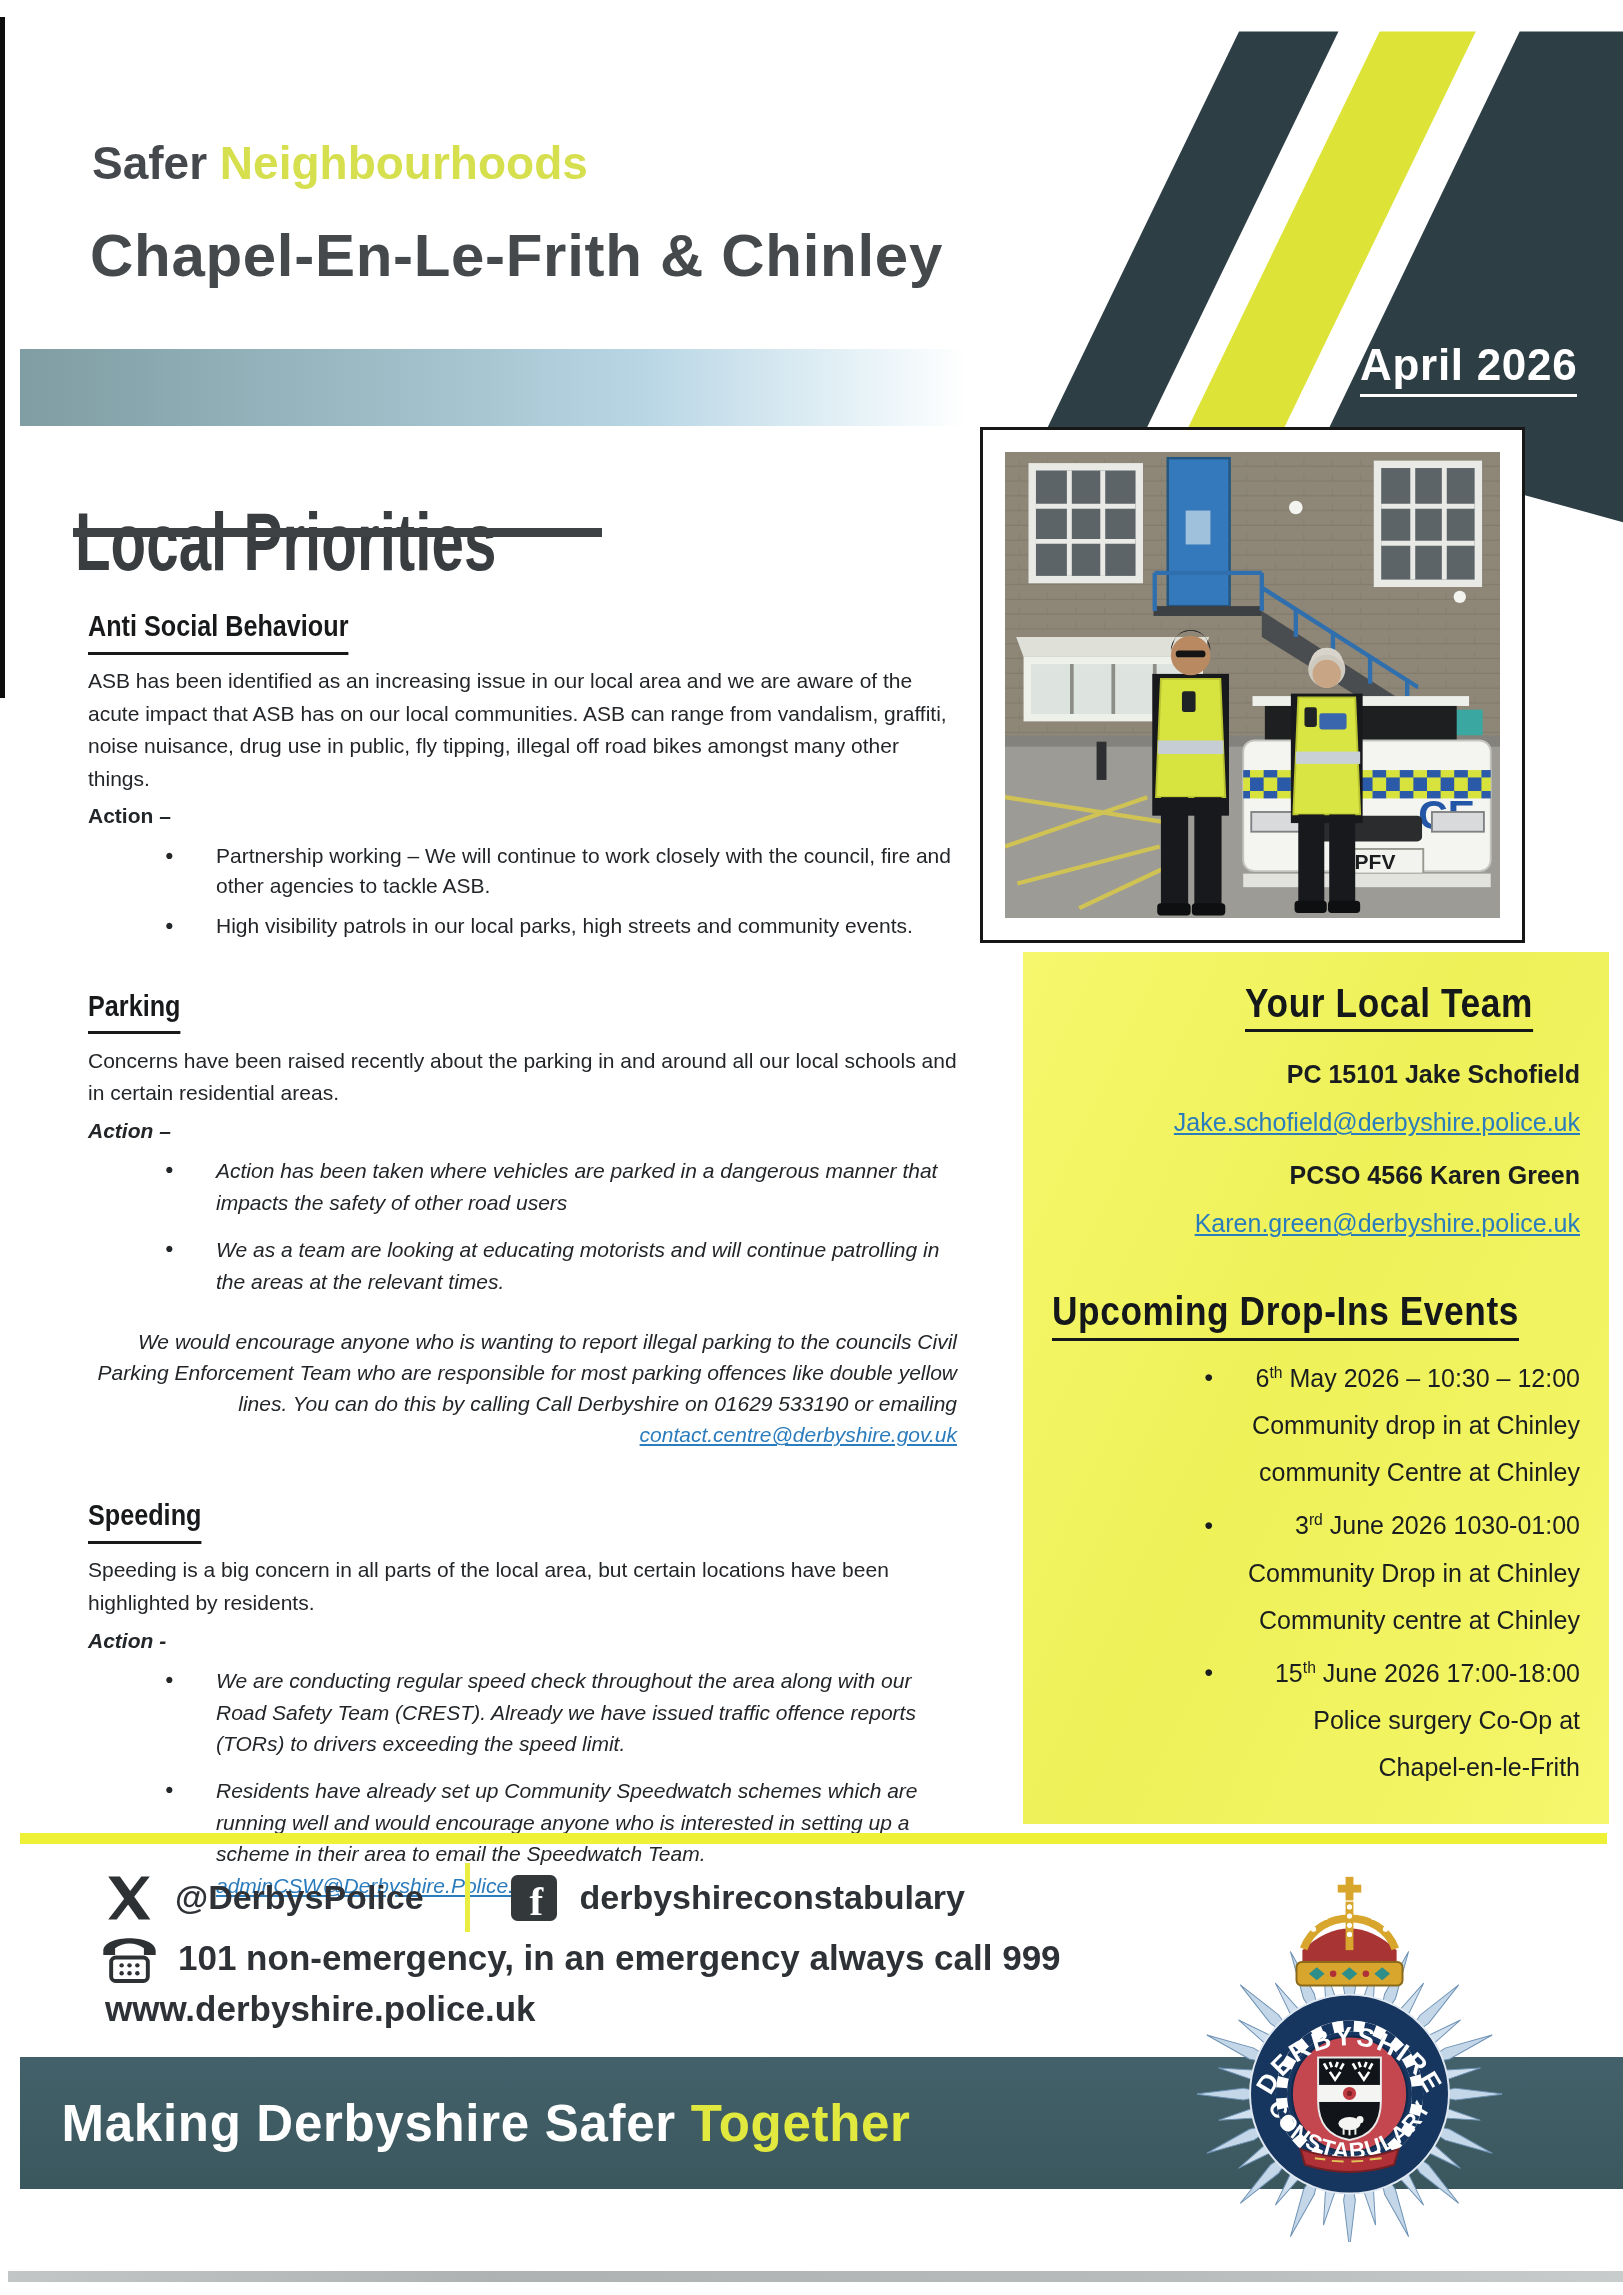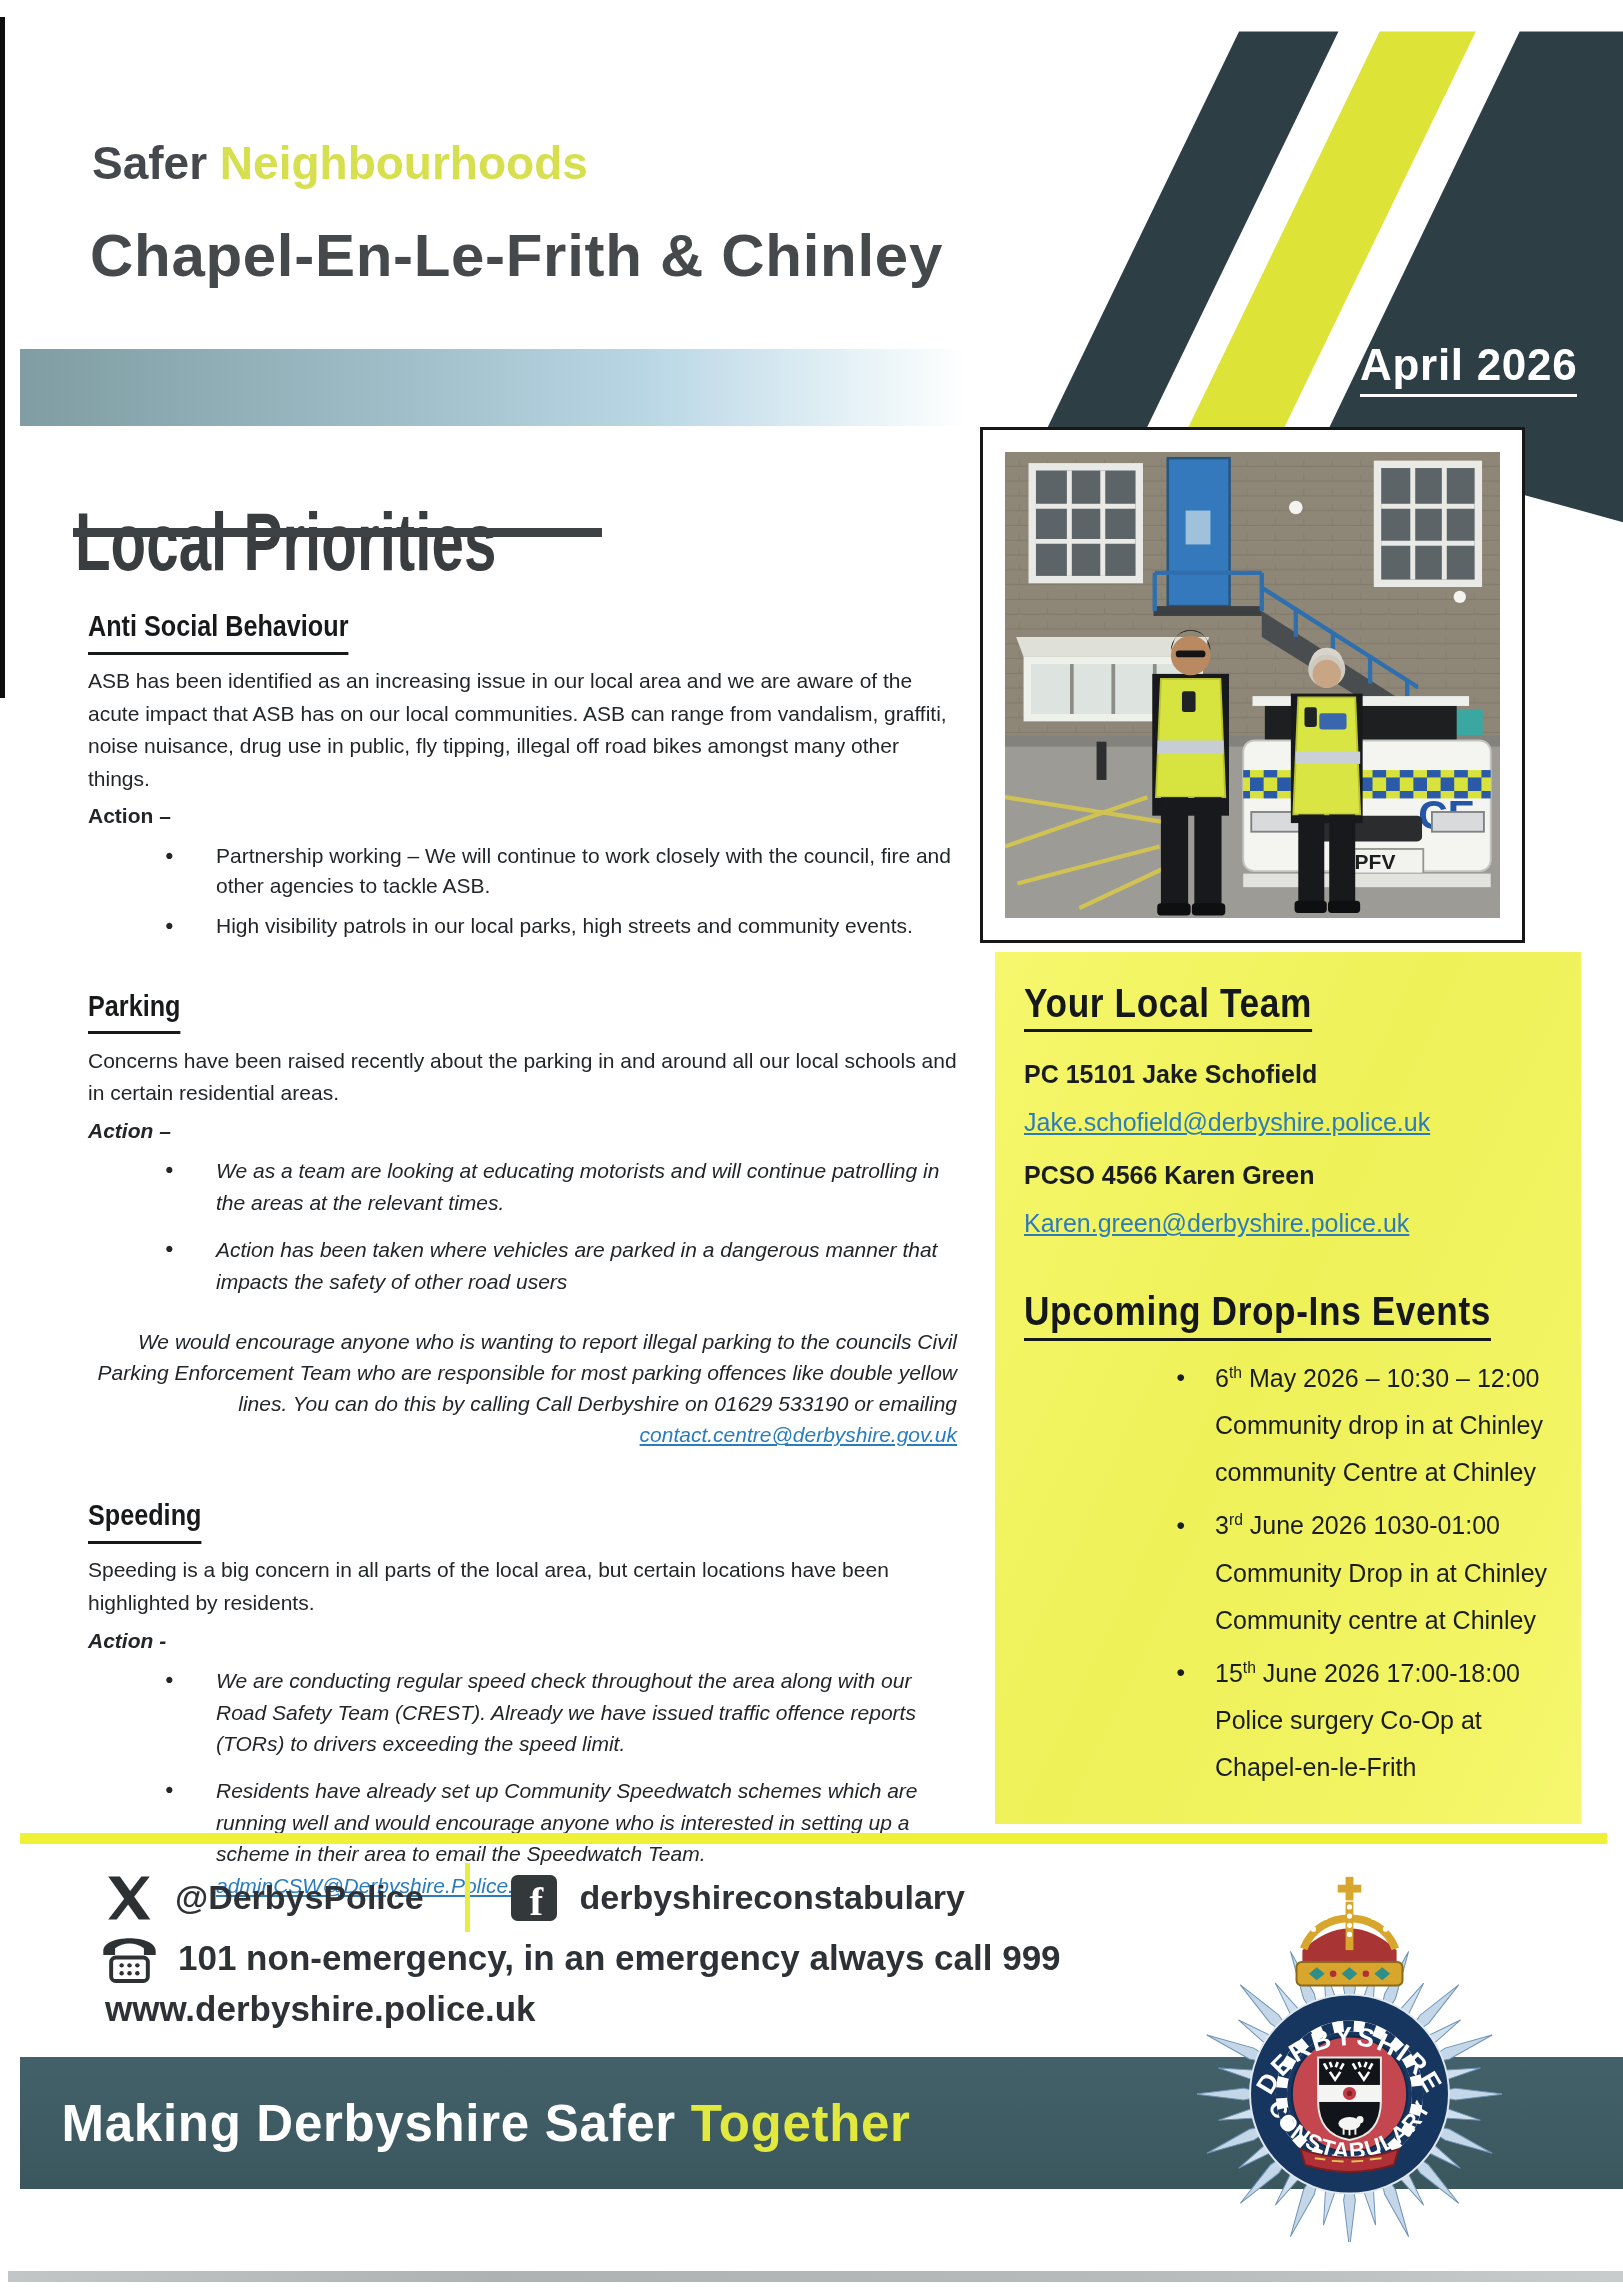--- a/index.html
+++ b/index.html
@@ -43,23 +43,23 @@
   .action.it{font-style:italic;}
   ul.bullets{list-style:none;margin:7.9px 0 0 0;padding:0;}
   ul.bullets li{position:relative;padding-left:128px;margin-bottom:10.5px;line-height:1.42;}
   ul.bullets li::before{content:"●";position:absolute;left:77px;top:3.9px;font-size:14.4px;color:#232629;}
   ul.bullets.it li{font-style:italic;line-height:1.5;margin-bottom:15.7px;}
   .note{margin:29px 0 0 0;font-style:italic;line-height:1.48;text-align:right;}
   .gap-lg{margin-top:42px;}
   a.doclink{color:#2b7cbd;text-decoration:underline;cursor:pointer;}
 
   
-  .panel{position:absolute;left:995px;top:952px;width:586px;height:872px;box-sizing:border-box;
+  .panel{position:absolute;left:1023px;top:952px;width:586px;height:872px;box-sizing:border-box;
     padding:27.5px 29px;background:linear-gradient(115deg,#f6f76c 0%,#eef158 45%,#f2f463 80%,#f6f76e 100%);
-    color:#1a1d1f;}
+    color:#1a1d1f;text-align:right;}
   .panel-heading{display:inline-block;margin:0;font-size:41px;font-weight:700;color:#15181a;
     border-bottom:3.9px solid #15181a;padding-bottom:2.6px;transform:scaleX(.86);transform-origin:left bottom;white-space:nowrap;letter-spacing:0.7px;}
   .member-name{margin-top:27.5px;font-size:25px;font-weight:600;}
   .member-email{display:inline-block;margin-top:19.6px;font-size:25px;}
   .events-heading-wrap{margin-top:50px;}
   .event{position:relative;margin-top:22px;padding-left:191px;font-size:25px;}
   .event::before{content:"●";position:absolute;left:152px;top:5.2px;font-size:15.7px;color:#1a1d1f;}
   .event .ln{margin-bottom:15.7px;line-height:1.25;}
   sup{font-size:15.7px;}
 
@@ -232,22 +232,22 @@
     <ul class="bullets">
       <li>Partnership working – We will continue to work closely with the council, fire and other agencies to tackle ASB.</li>
       <li>High visibility patrols in our local parks, high streets and community events.</li>
     </ul>
 
     <div class="gap-lg"></div>
     <h3 class="sec-heading">Parking</h3>
     <p class="body-p">Concerns have been raised recently about the parking in and around all our local schools and in certain residential areas.</p>
     <p class="action it">Action –</p>
     <ul class="bullets it">
+      <li>Action has been taken where vehicles are parked in a dangerous manner that impacts the safety of other road users</li>
       <li>We as a team are looking at educating motorists and will continue  patrolling in the areas at the relevant times.</li>
-      <li>Action has been taken where vehicles are parked in a dangerous manner that impacts the safety of other road users</li>
     </ul>
     <p class="note"><span>We would encourage anyone who is wanting to report illegal parking to the councils Civil Parking Enforcement Team who are responsible for most parking offences like double yellow lines. You can do this by calling Call Derbyshire on 01629 533190 or emailing </span><a class="doclink">contact.centre@derbyshire.gov.uk</a></p>
 
     <div class="gap-lg"></div>
     <h3 class="sec-heading">Speeding</h3>
     <p class="body-p">Speeding is a big concern in all parts of the local area, but certain locations have been highlighted by residents.</p>
     <p class="action it">Action -</p>
     <ul class="bullets it">
       <li>We are conducting regular speed check throughout the area along with our Road Safety Team (CREST).  Already we have issued traffic offence reports (TORs) to drivers exceeding the speed limit.</li>
       <li><span>Residents have already set up Community Speedwatch schemes which are running well and would encourage anyone who is interested in setting up a scheme in their area to email the Speedwatch Team. </span><a class="doclink">adminCSW@Derbyshire.Police.UK</a></li>

